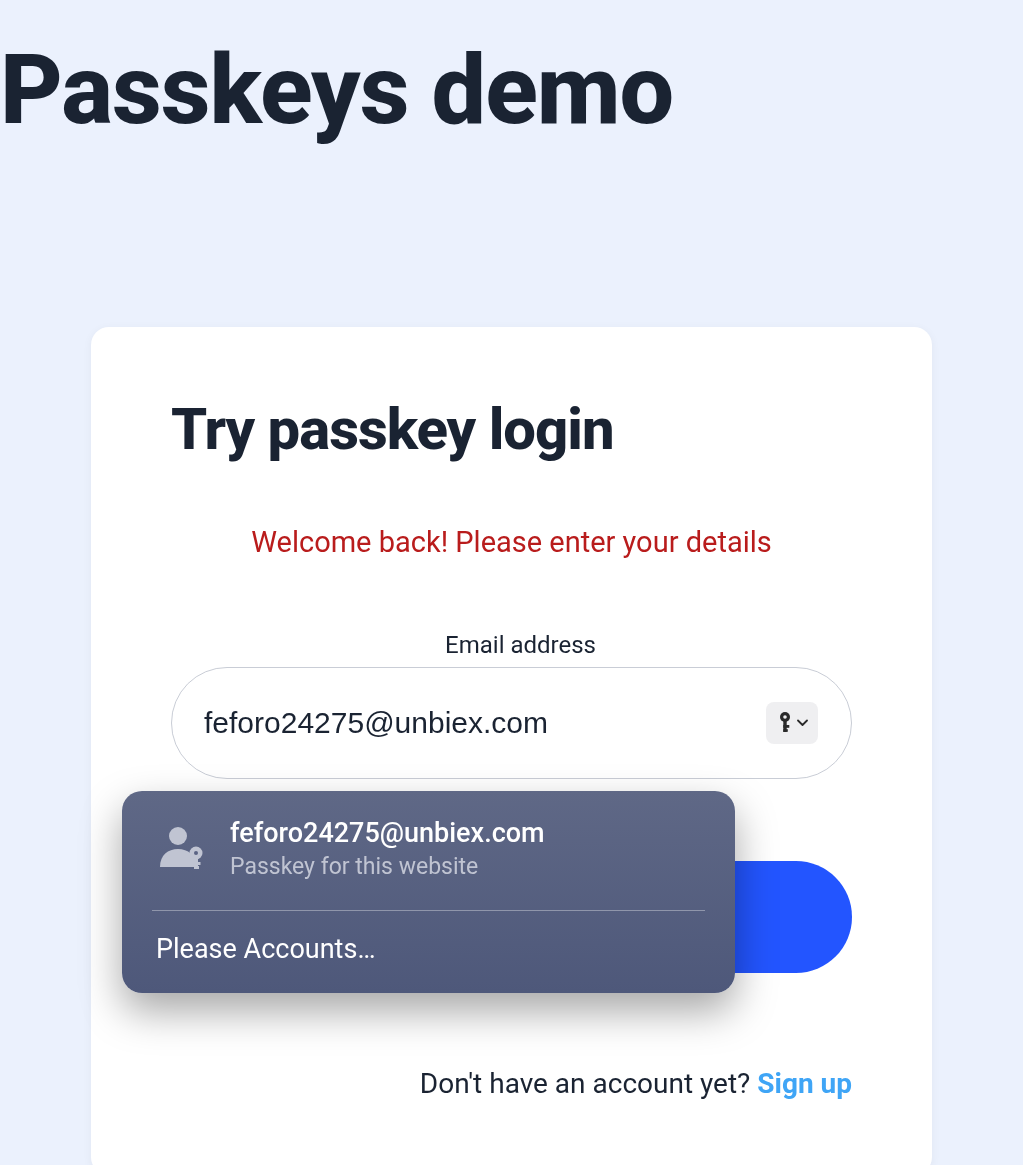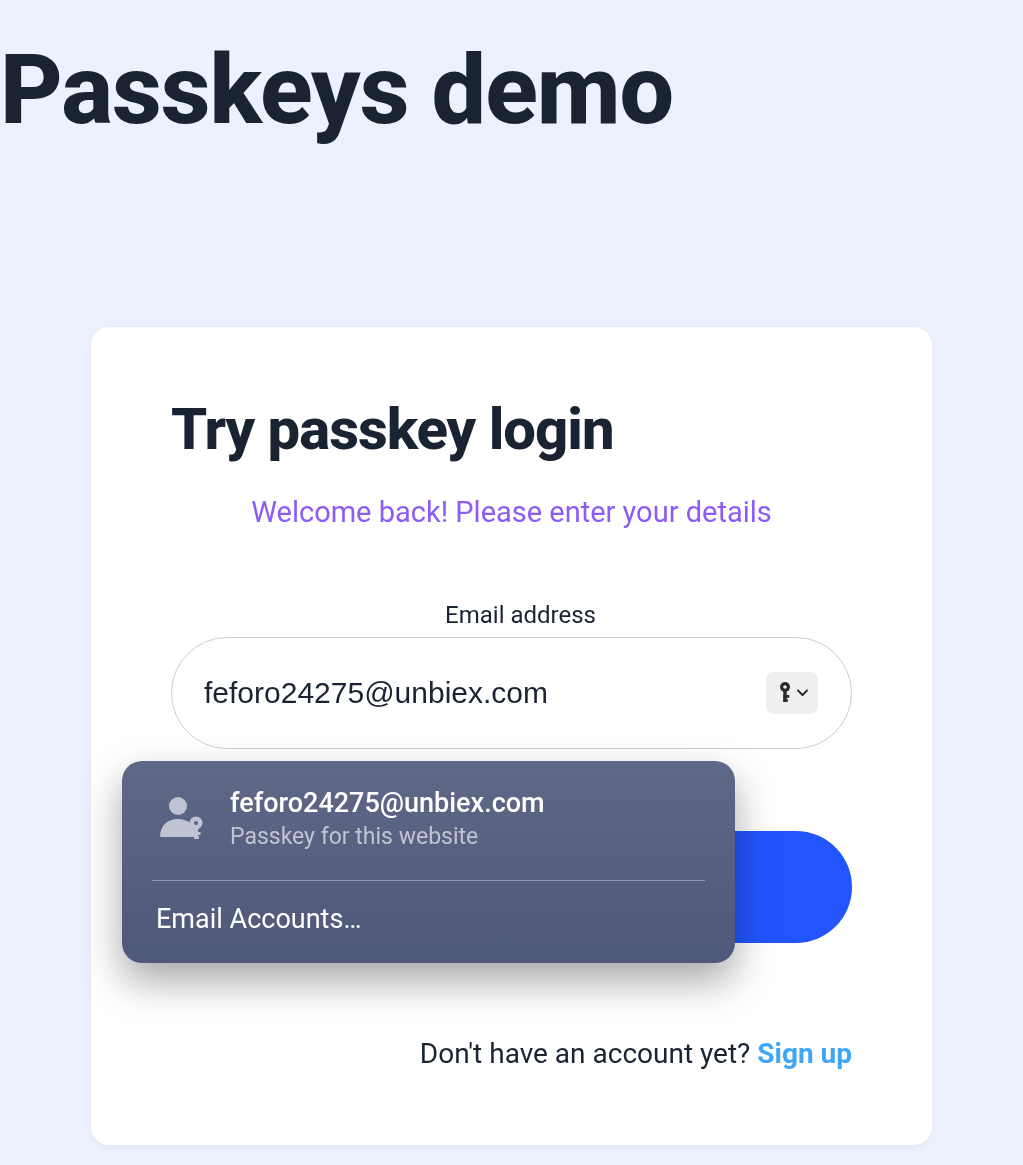--- a/index.html
+++ b/index.html
@@ -32,23 +32,23 @@
       position: relative;
     }
     .card-title {
       font-size: 58px;
       font-weight: 800;
       color: #1a2332;
       letter-spacing: -1px;
     }
     .card-subtitle {
       font-size: 29px;
-      color: #8b5cf6;
+      color: #b91c1c;
       text-align: center;
-      margin-top: 32px;
+      margin-top: 62px;
       font-weight: 400;
     }
     .form-section {
       margin-top: 72px;
       position: relative;
     }
     .field-label {
       font-size: 24px;
       color: #1a2332;
       font-weight: 400;
@@ -197,21 +197,21 @@
             <rect x="38" y="39" width="6.5" height="3" fill="#c0c4d2"></rect>
             <rect x="38" y="43" width="5" height="3" fill="#c0c4d2"></rect>
           </svg>
         </span>
         <div class="autofill-text">
           <div class="autofill-primary">feforo24275@unbiex.com</div>
           <div class="autofill-secondary">Passkey for this website</div>
         </div>
       </div>
       <div class="autofill-divider"></div>
-      <div class="autofill-other">Email Accounts…</div>
+      <div class="autofill-other">Please Accounts…</div>
     </div>
 
     <button class="submit-button"></button>
 
     <div class="signup-row">
       <span>Don't have an account yet? </span><span class="signup-link">Sign up</span>
     </div>
   </div>
 </div>
 

